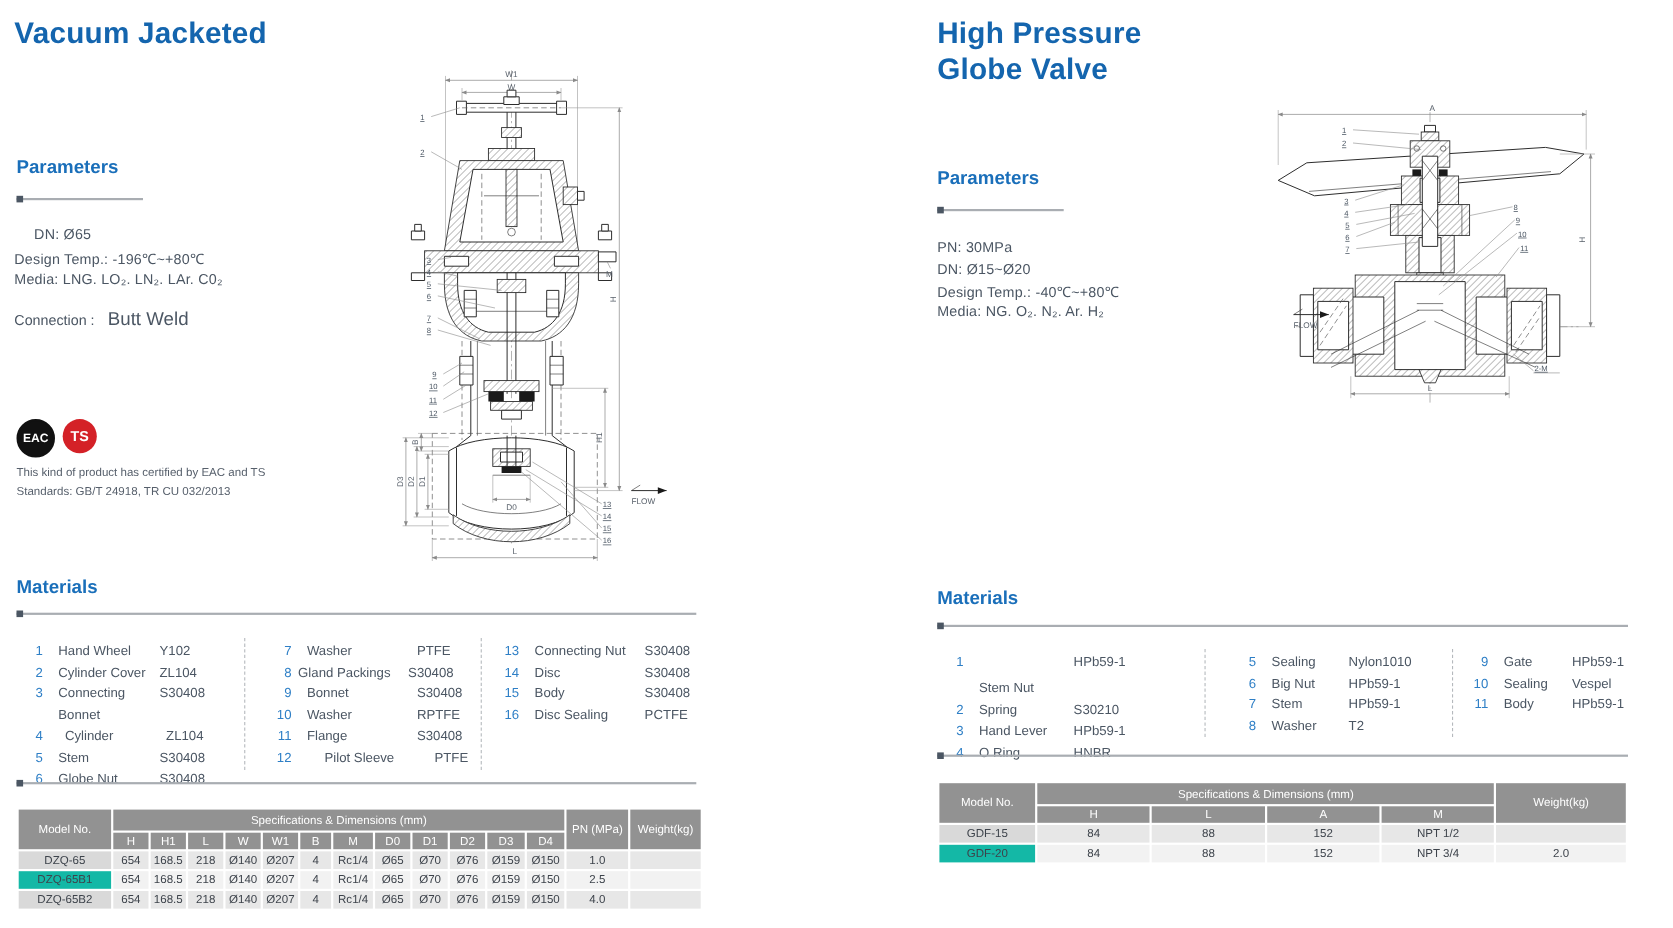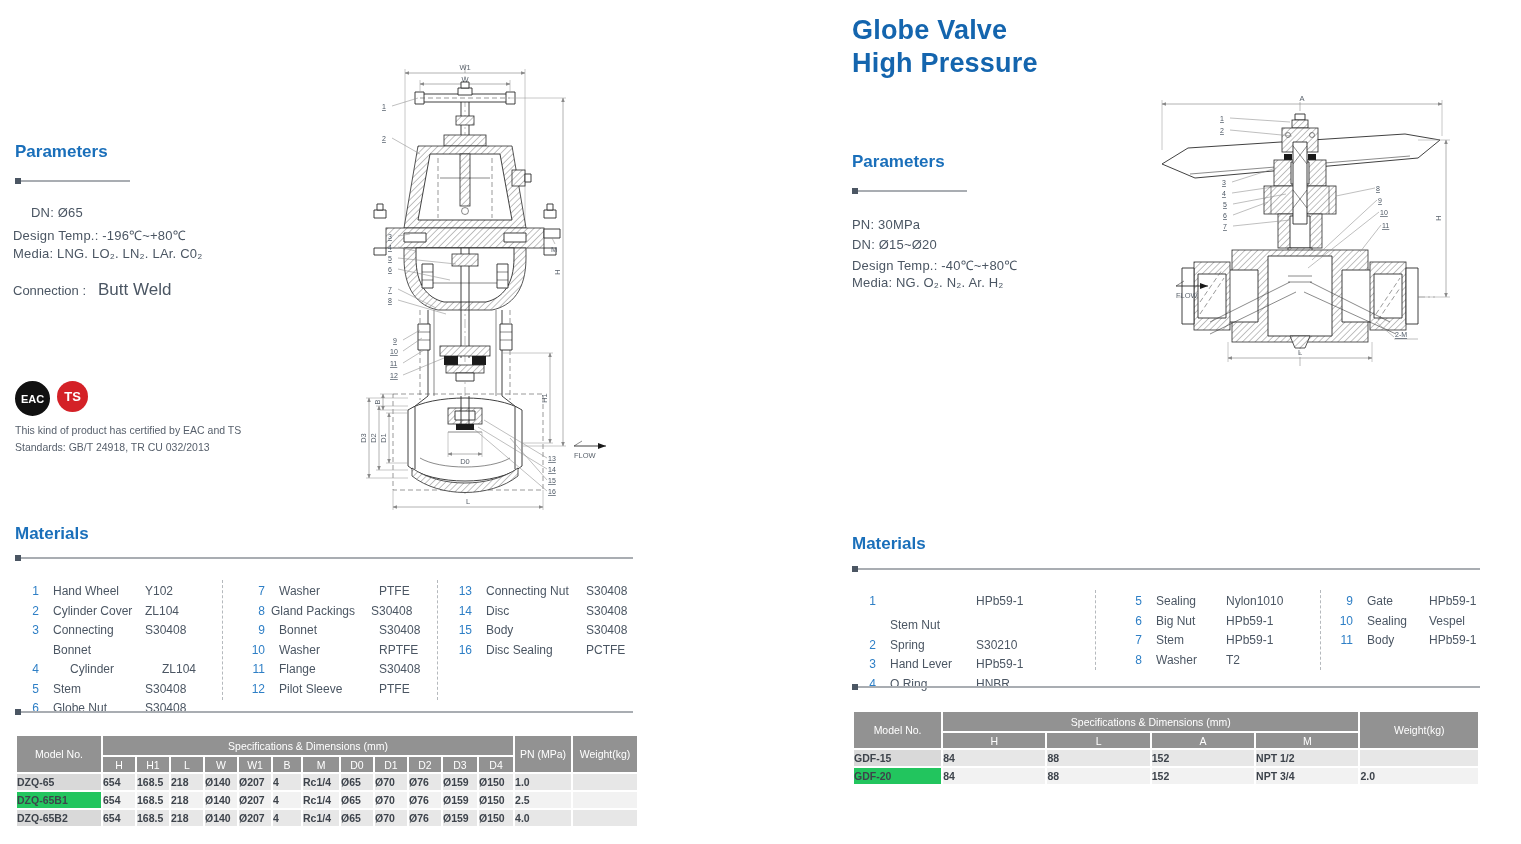--- a/index.html
+++ b/index.html
@@ -35,45 +35,46 @@
   .mat-name{flex:0 0 auto;}
   .mat-val{flex:1 1 auto;}
   table.spec{border-collapse:separate;border-spacing:2px;table-layout:fixed;}
   table.spec th{
     background:#929292;color:#ffffff;font-weight:normal;font-size:10.5px;
     padding:0;text-align:center;
   }
   table.spec th.group{height:19px;}
   table.spec th.sub{height:15px;}
   table.spec td{
-    font-size:10.5px;color:#3d434b;height:16px;padding:0;font-weight:bold;
+    text-align:center;font-size:10.5px;color:#3d434b;height:16px;padding:0;
   }
   tr.r0 td{background:#e7e7e7;}
   tr.r0 td.model{background:#d9d9d9;}
   tr.r1 td{background:#f2f2f2;}
-  tr.r1 td.model{background:#22c55e;}
+  tr.r1 td.model{background:#14b8a6;}
   
   .ln{stroke:#2b2b2b;stroke-width:0.9;fill:none;stroke-linejoin:round;}
   .lnf{stroke:#2b2b2b;stroke-width:0.9;fill:#ffffff;stroke-linejoin:round;}
   .lnthin{stroke:#2b2b2b;stroke-width:0.55;fill:none;}
   .hat{stroke:#2b2b2b;stroke-width:0.8;fill:url(#hpat);}
   .blk{fill:#1a1a1a;stroke:none;}
   .cl{stroke:#777;stroke-width:0.5;fill:none;stroke-dasharray:9 3 2 3;}
   .dash{stroke:#555;stroke-width:0.6;fill:none;stroke-dasharray:5 3;}
   .ext{stroke:#9b9b9b;stroke-width:0.55;fill:none;}
   .dim{stroke:#8a8a8a;stroke-width:0.65;fill:none;marker-start:url(#ar);marker-end:url(#ar);}
   .lead{stroke:#8a8a8a;stroke-width:0.55;fill:none;}
   text.dtx{font-family:"Liberation Sans",sans-serif;font-size:7.5px;fill:#5a626c;}
   text.cotx{font-family:"Liberation Sans",sans-serif;font-size:7px;fill:#4b5663;text-decoration:underline;}
   .mid{text-anchor:middle;}
 </style>
 </head>
 <body>
 
 <div class="abs title" style="left:13px;top:14px;width:430px;">
+  <div>Vacuum Jacketed</div>
 </div>
 
 <div class="abs sec-head" style="left:15px;top:142px;">Parameters</div>
 <div class="abs rule" style="left:15px;top:180px;width:115px;"></div>
 
 <div class="abs param-line" style="left:31px;top:205px;">DN: Ø65</div>
 <div class="abs param-line" style="left:13px;top:226px;">Design Temp.:  -196℃~+80℃</div>
 <div class="abs param-line" style="left:13px;top:246px;">Media: LNG. LO₂. LN₂. LAr. C0₂</div>
 <div class="abs" style="left:13px;top:280px;">
   <span class="conn-label">Connection :</span><span class="conn-value">Butt Weld</span>
@@ -100,21 +101,21 @@
         <span class="mat-name" style="width: 92px; margin-left: 14px;">Cylinder Cover</span>
         <span class="mat-val">ZL104</span>
       </div>
       <div class="mat-row">
         <span class="mat-no" style="width: 18px;">3</span>
         <span class="mat-name" style="width: 92px; margin-left: 14px;">Connecting Bonnet</span>
         <span class="mat-val">S30408</span>
       </div>
       <div class="mat-row">
         <span class="mat-no" style="width: 18px;">4</span>
-        <span class="mat-name" style="width: 92px; margin-left: 31px;">Cylinder</span>
+        <span class="mat-name" style="width: 92px; margin-left: 20px;">Cylinder</span>
         <span class="mat-val">ZL104</span>
       </div>
       <div class="mat-row">
         <span class="mat-no" style="width: 18px;">5</span>
         <span class="mat-name" style="width: 92px; margin-left: 14px;">Stem</span>
         <span class="mat-val">S30408</span>
       </div>
       <div class="mat-row">
         <span class="mat-no" style="width: 18px;">6</span>
         <span class="mat-name" style="width: 92px; margin-left: 14px;">Globe Nut</span>
@@ -142,21 +143,21 @@
         <span class="mat-name" style="width: 100px; margin-left: 14px;">Washer</span>
         <span class="mat-val">RPTFE</span>
       </div>
       <div class="mat-row">
         <span class="mat-no" style="width: 18px;">11</span>
         <span class="mat-name" style="width: 100px; margin-left: 14px;">Flange</span>
         <span class="mat-val">S30408</span>
       </div>
       <div class="mat-row">
         <span class="mat-no" style="width: 18px;">12</span>
-        <span class="mat-name" style="width: 100px; margin-left: 14px;">Pilot Sleeve</span>
+        <span class="mat-name" style="width: 100px; margin-left: 30px;">Pilot Sleeve</span>
         <span class="mat-val">PTFE</span>
       </div>
     </div>
     <div class="mat-col" style="width: 196px; padding-left: 16px; padding-top: 2px;">
       <div class="mat-row">
         <span class="mat-no" style="width: 18px;">13</span>
         <span class="mat-name" style="width: 100px; margin-left: 14px;">Connecting Nut</span>
         <span class="mat-val">S30408</span>
       </div>
       <div class="mat-row">
@@ -450,22 +451,22 @@
     <text class="cotx" x="188" y="403">13</text>
   <line class="lead" x1="187" y1="411" x2="118" y2="369"></line>
     <text class="cotx" x="188" y="414">14</text>
   <line class="lead" x1="187" y1="422" x2="150" y2="380"></line>
     <text class="cotx" x="188" y="425">15</text>
   <line class="lead" x1="187" y1="433" x2="114" y2="371"></line>
     <text class="cotx" x="188" y="436">16</text>
 </svg>
 
 <div class="abs title" style="left:852px;top:14px;width:360px;">
+  <div>High Pressure</div>
   <div>Globe Valve</div>
-  <div>High Pressure</div>
 </div>
 
 <div class="abs sec-head" style="left:852px;top:152px;">Parameters</div>
 <div class="abs rule" style="left:852px;top:190px;width:115px;"></div>
 
 <div class="abs param-line" style="left:852px;top:217px;">PN:  30MPa</div>
 <div class="abs param-line" style="left:852px;top:237px;">DN: Ø15~Ø20</div>
 <div class="abs param-line" style="left:852px;top:256px;">Design Temp.:  -40℃~+80℃</div>
 <div class="abs param-line" style="left:852px;top:275px;">Media: NG. O₂. N₂. Ar. H₂</div>
 

